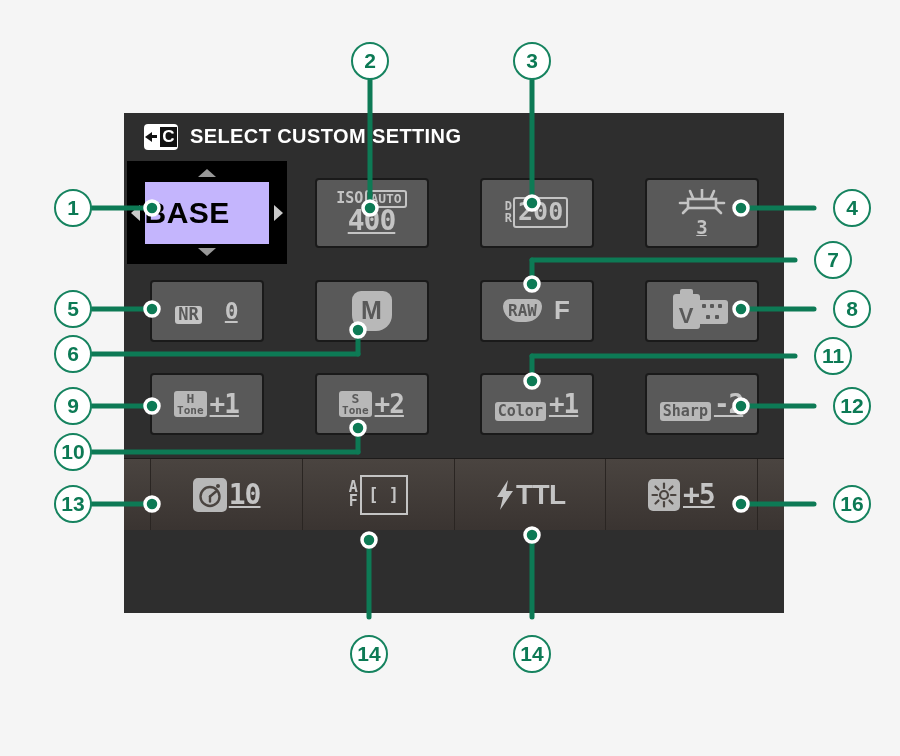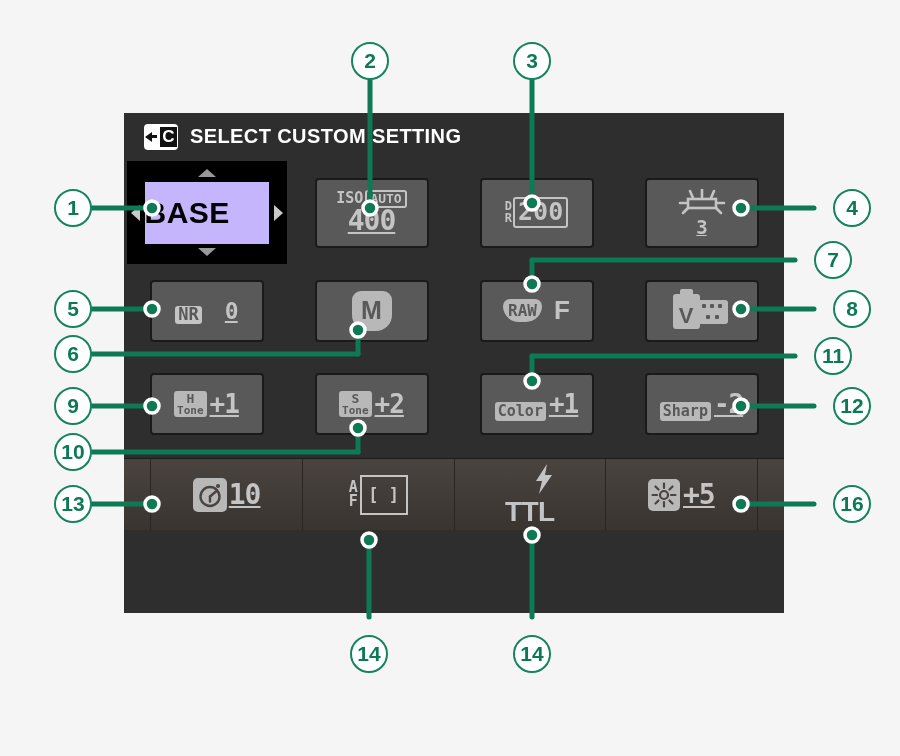--- a/index.html
+++ b/index.html
@@ -189,21 +189,21 @@
   #af-wrap{display:flex;align-items:center;gap:2px;}
   #af-letters{
     display:flex;flex-direction:column;font-family:"DejaVu Sans Mono",monospace;
     font-weight:bold;font-size:15px;color:#c4c4c4;line-height:.92;
   }
   #af-frame{
     width:44px;height:36px;border:2px solid #c4c4c4;
     display:flex;align-items:center;justify-content:center;
     font-family:"DejaVu Sans Mono",monospace;font-weight:bold;font-size:17px;color:#c4c4c4;
   }
-  #flash-wrap{display:flex;align-items:flex-end;flex-direction:column;}
+  #flash-wrap{display:flex;align-items:center;}
   #flash-ttl{font-size:28px;font-weight:bold;color:#c4c4c4;font-family:"Liberation Sans",sans-serif;letter-spacing:-.5px;}
   #bright-wrap{display:flex;align-items:center;gap:3px;}
   #bright-num{font-size:28px;}
 
   
   #footer{
     position:absolute;left:0;bottom:0;width:100%;height:60px;
     background:#2e2e2e;border-top:3px solid #0d0d0d;
     display:flex;align-items:center;justify-content:center;gap:26px;box-sizing:border-box;
   }

